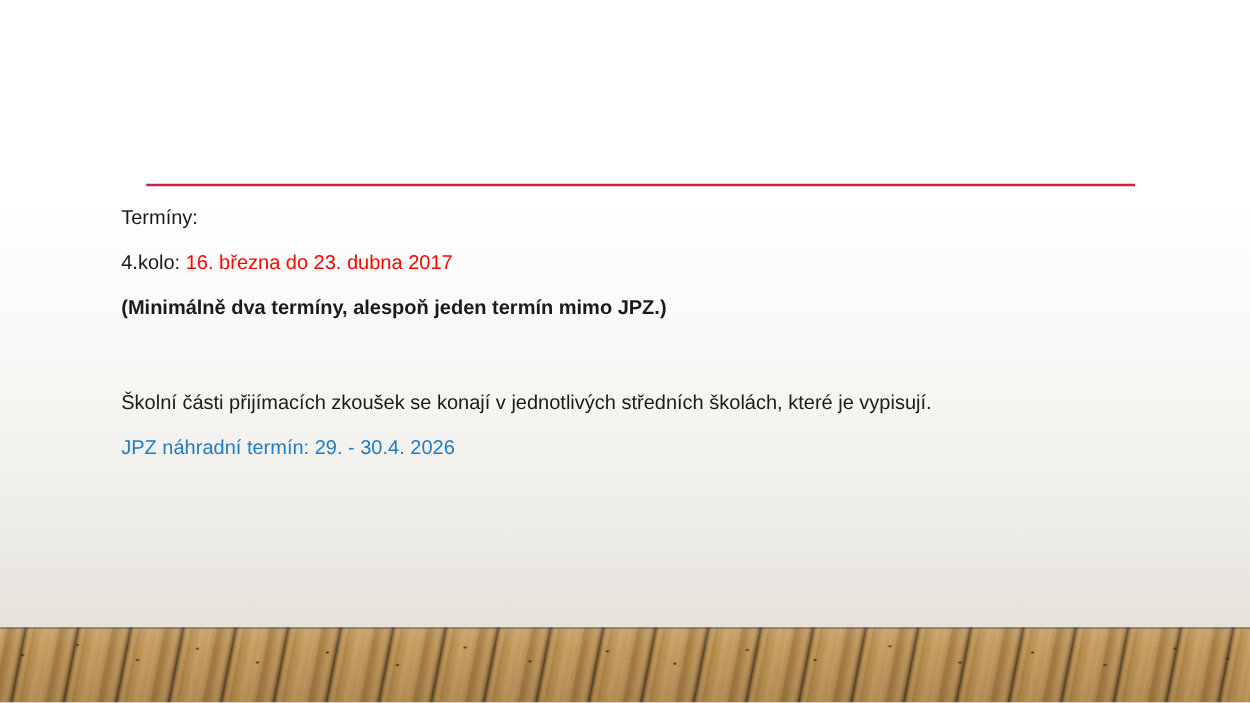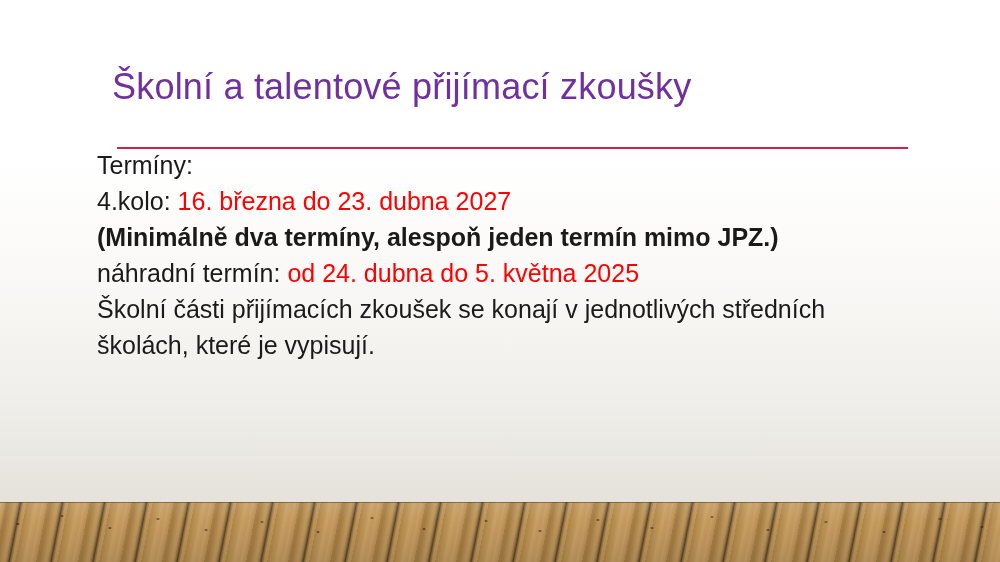--- a/index.html
+++ b/index.html
@@ -45,28 +45,28 @@
     top: 147px;
     width: 791px;
     height: 2px;
     background: #c9234a;
   }
 
   
   #body-text {
     position: absolute;
     left: 97px;
-    top: 147px;
+    top: 157px;
     width: 810px;
-    font-size: 25px;
+    font-size: 16px;
     line-height: 36px;
     color: #1a1a1a;
   }
   .line { white-space: nowrap; }
-  .line.wrap { white-space: normal; }
+  .line.wrap { white-space: normal; margin-top: 40px; }
   .red  { color: #ff0000; }
   .blue { color: #1f7bc4; }
   .bi   { font-weight: bold; }
 
   
   #floor {
     position: absolute;
     left: 0;
     bottom: 0;
     width: 1000px;
@@ -143,46 +143,45 @@
     left: 0; top: 0;
     width: 1000px; height: 1px;
     background: rgba(60,40,15,0.45);
   }
 </style>
 </head>
 <body>
 
 <div id="slide">
 
-  <div id="title">Školní a talentové přijímací zkoušky</div>
 
   <div id="divider"></div>
 
   <div id="body-text">
 
     <div class="line">
       <span>Termíny:</span>
     </div>
 
     <div class="line">
-      <span>4.kolo: </span><span class="red">16. března do 23. dubna 2027</span>
+      <span>4.kolo: </span><span class="red">16. března do 23. dubna 2017</span>
     </div>
 
     <div class="line bi">
       <span>(Minimálně dva termíny, alespoň jeden termín mimo JPZ.)</span>
     </div>
 
-    <div class="line">
-      <span>náhradní termín: </span><span class="red">od 24. dubna do 5. května 2025</span>
-    </div>
 
     <div class="line wrap">
       <span>Školní části přijímacích zkoušek se konají v jednotlivých středních školách, které je vypisují.</span>
     </div>
 
+    <div class="line blue">
+      <span>JPZ náhradní termín: 29. - 30.4. 2026</span>
+    </div>
 
   </div>
 
   <div id="floor">
     <div class="planks"></div>
     <div class="grain"></div>
     <div class="nails"></div>
     <div class="shade"></div>
     <div class="topedge"></div>
   </div>

